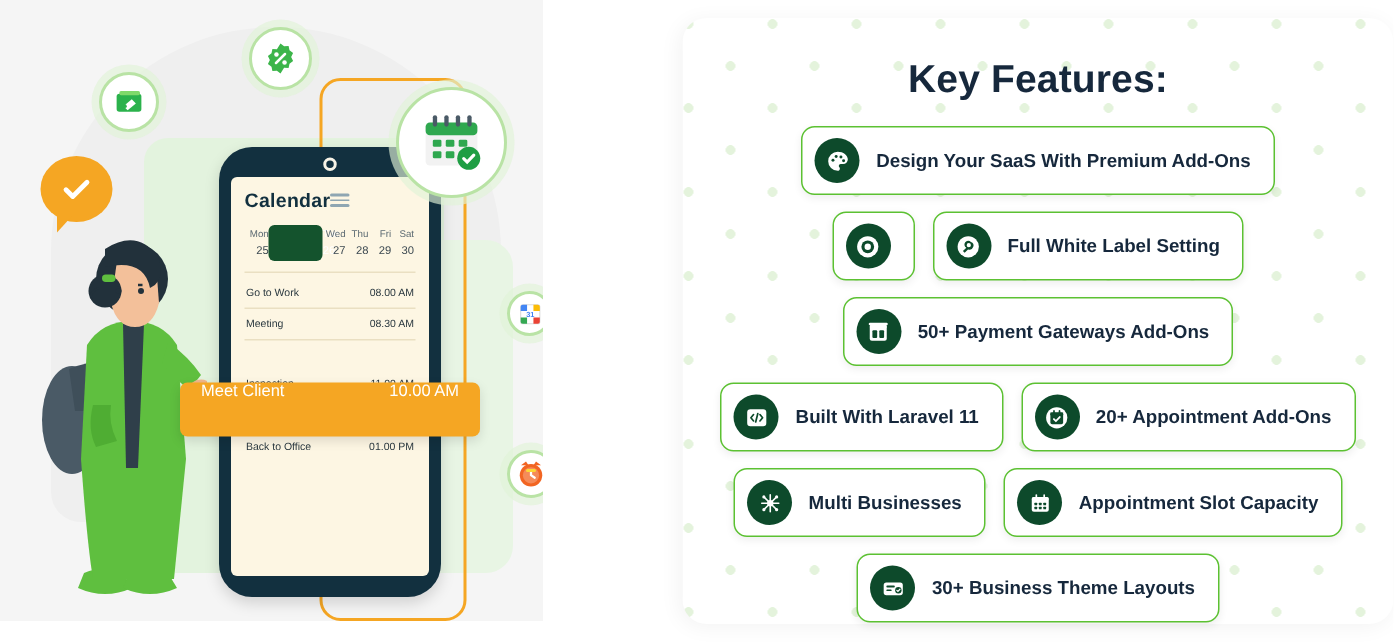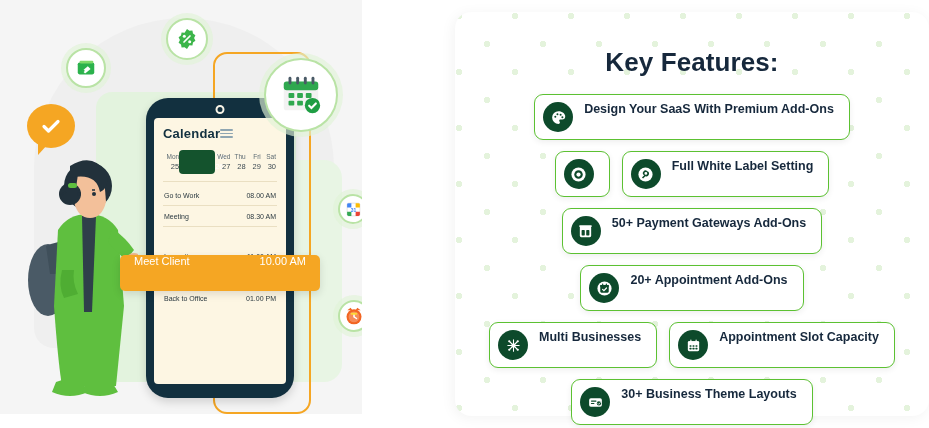--- a/index.html
+++ b/index.html
@@ -101,26 +101,26 @@
     background: #ffffff; border-radius: 16px;
     background-image:
       radial-gradient(circle, #e4f3dc 3.1px, transparent 3.4px),
       radial-gradient(circle, #e4f3dc 3.1px, transparent 3.4px);
     background-size: 56px 56px, 56px 56px;
     background-position: 4px 4px, 32px 32px;
     box-shadow: -2px 2px 14px rgba(0,0,0,.05);
   }
   .panel-title {
     text-align: center; font-size: 26px; font-weight: 700;
-    color: #16283c; margin-top: 35px; letter-spacing: .1px;
+    color: #16283c; margin-top: 25px; letter-spacing: .1px;
   }
   .rows { margin-top: 16px; }
   .row { display: flex; justify-content: center; gap: 12px; margin-bottom: 11px; }
   .chip {
-    display: inline-flex; gap: 11px;
+    display: inline-flex; align-items: center; gap: 11px;
     background: #fff; border: 1.6px solid #5cc132; border-radius: 9px;
     padding: 7px 15px 7px 8px; box-shadow: 0 2px 6px rgba(0,0,0,.07);
   }
   .chip-label { font-size: 12.5px; font-weight: 700; color: #16283c; white-space: nowrap; }
   .chip-icon {
     width: 30px; height: 30px; border-radius: 50%; background: #0d4a2b;
     display: flex; align-items: center; justify-content: center; flex: 0 0 30px;
   }
   .chip-icon svg { width: 17px; height: 17px; }
 </style>
@@ -340,20 +340,29 @@
               </svg>
           </span>
           <span class="chip-label">50+ Payment Gateways Add-Ons</span>
         </div>
       </div>
 
       <div class="row">
         <div class="chip">
           <span class="chip-icon">
             <svg viewBox="0 0 24 24">
+                <rect x="3" y="4" width="18" height="16" rx="3" fill="#fff"></rect>
+                <path d="M9 9l-2.5 3L9 15M15 9l2.5 3L15 15M13 8l-2 8" stroke="#0d4a2b" stroke-width="1.6" fill="none" stroke-linecap="round" stroke-linejoin="round"></path>
+              </svg>
+          </span>
+          <span class="chip-label">Built With Laravel 11</span>
+        </div>
+        <div class="chip">
+          <span class="chip-icon">
+            <svg viewBox="0 0 24 24">
                 <circle cx="12" cy="12" r="10" fill="#fff"></circle>
                 <rect x="6" y="7" width="12" height="11" rx="1.6" fill="#0d4a2b"></rect>
                 <rect x="6" y="7" width="12" height="2.6" fill="#0d4a2b"></rect>
                 <path d="M9.3 13.2l1.9 1.9 3.6-3.8" stroke="#fff" stroke-width="1.7" fill="none" stroke-linecap="round"></path>
                 <rect x="8.6" y="4.8" width="1.6" height="3.4" rx=".8" fill="#0d4a2b"></rect>
                 <rect x="13.8" y="4.8" width="1.6" height="3.4" rx=".8" fill="#0d4a2b"></rect>
               </svg>
           </span>
           <span class="chip-label">20+ Appointment Add-Ons</span>
         </div>

